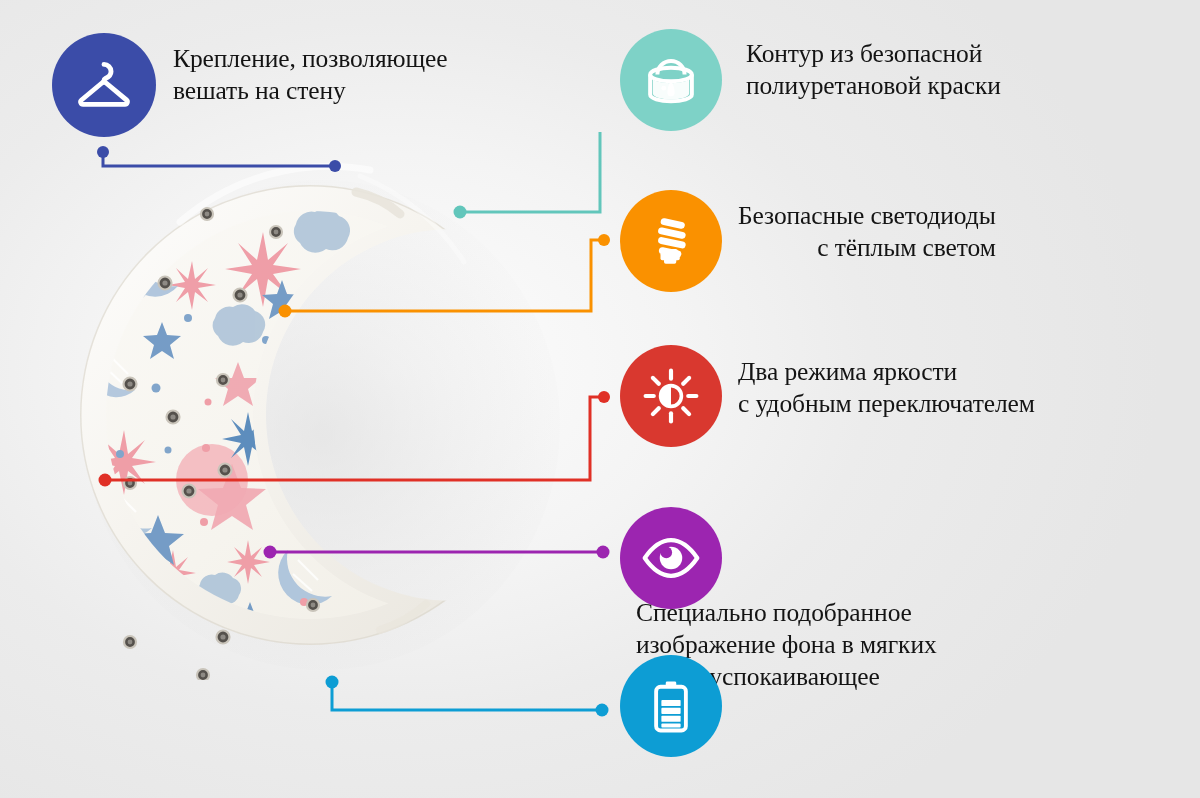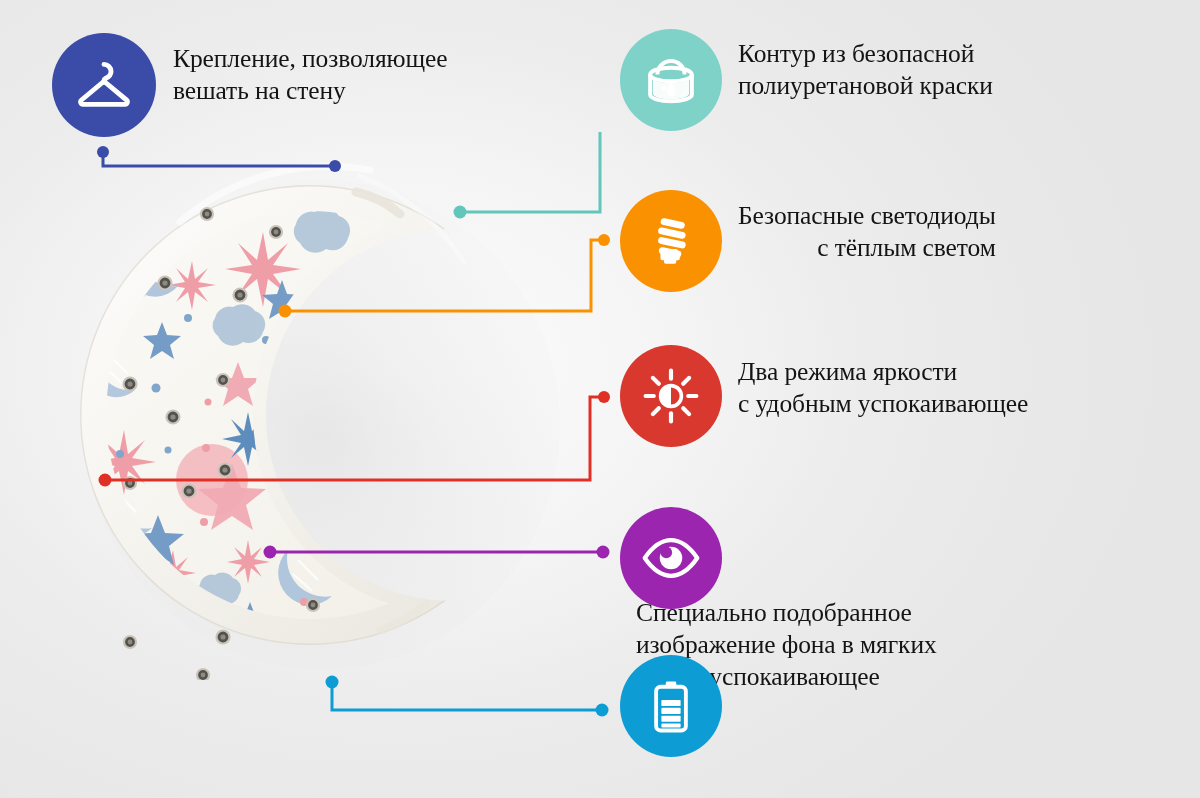--- a/index.html
+++ b/index.html
@@ -61,21 +61,21 @@
     white-space: pre-line;
   }
 
   
   #f1 { left: 52px;  top: 33px;  }
   #f1 .badge { width: 104px; height: 104px; }
   #f1 .ftext { margin-left: 17px; margin-top: 10px; }
 
   #f2 { left: 620px; top: 29px;  }
   #f2 .badge { width: 102px; height: 102px; }
-  #f2 .ftext { margin-left: 16px; margin-top: 9px; }
+  #f2 .ftext { margin-left: 24px; margin-top: 9px; }
 
   #f3 { left: 620px; top: 190px; text-align: right; }
   #f3 .badge { width: 102px; height: 102px; }
   #f3 .ftext { margin-left: 16px; margin-top: 10px; }
 
   #f4 { left: 620px; top: 345px; }
   #f4 .badge { width: 102px; height: 102px; }
   #f4 .ftext { margin-left: 16px; margin-top: 11px; }
 
   #f5 { left: 620px; top: 495px; flex-direction: column; }
@@ -371,21 +371,21 @@
             <line x1="45.5" y1="45.5" x2="52" y2="52"></line>
             <line x1="52" y1="12" x2="45.5" y2="18.5"></line>
             <line x1="18.5" y1="45.5" x2="12" y2="52"></line>
           </g>
           <circle cx="32" cy="32" r="11.5" fill="none" stroke="#fff" stroke-width="4"></circle>
           <path d="M32 20.5 a11.5 11.5 0 0 0 0 23 z" fill="#fff"></path>
         </svg>
       </span>
     </div>
     <div class="ftext">Два режима яркости
-с удобным успокаивающее</div>
+с удобным переключателем</div>
   </div>
 
   <div class="feature" id="f5">
     <div class="badge" style="background:#9c25b0">
       <span>
         <svg width="60" height="60" viewBox="0 0 64 64">
           <path d="M4 32 c9-13 18-19 28-19 s19 6 28 19 c-9 13-18 19-28 19 s-19-6-28-19 z" fill="none" stroke="#fff" stroke-width="4.6" stroke-linejoin="round"></path>
           <circle cx="32" cy="32" r="12" fill="#fff"></circle>
           <circle cx="27" cy="26" r="6.2" fill="#9c25b0"></circle>
         </svg>

